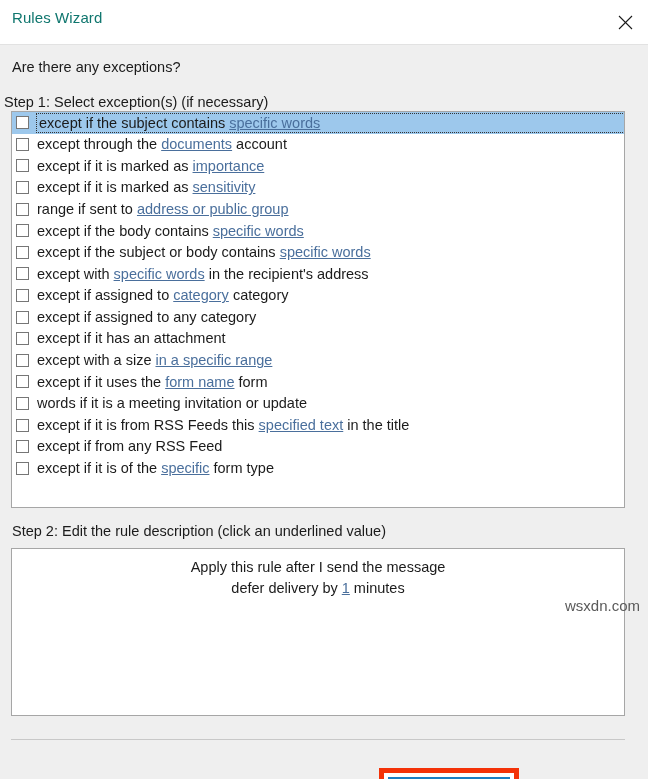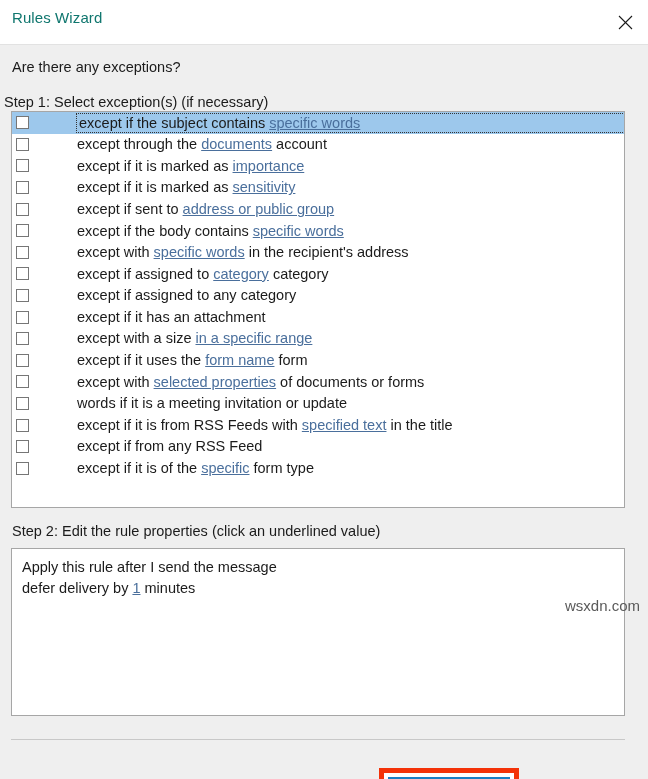--- a/index.html
+++ b/index.html
@@ -82,21 +82,20 @@
     overflow: hidden;
   }
   .list-row {
     position: relative;
     height: 21.6px;
     display: flex;
     align-items: center;
     padding-left: 4px;
     box-sizing: border-box;
     cursor: default;
-    gap: 40px;
   }
   .list-row.selected {
     background: #9dc8ec;
   }
   .row-checkbox {
     flex: 0 0 auto;
     width: 13px;
     height: 13px;
     background: #ffffff;
     border: 1px solid #767676;
@@ -130,20 +129,21 @@
     position: absolute;
     left: 11px;
     top: 503px;
     width: 614px;
     height: 168px;
     background: #ffffff;
     border: 1px solid #a6a6a6;
     box-sizing: border-box;
     padding: 8px 10px;
     overflow: hidden;
+    text-align: center;
   }
   .desc-line {
     font-size: 14.5px;
     color: #1b1b1b;
     line-height: 21px;
     white-space: nowrap;
   }
   .desc-line .lnk {
     color: #4a6f9c;
     text-decoration: underline;
@@ -229,28 +229,32 @@
       <div class="list-row">
         <div class="row-checkbox"></div>
         <div class="row-label"><span>except if it is marked as </span><span class="lnk">importance</span></div>
       </div>
       <div class="list-row">
         <div class="row-checkbox"></div>
         <div class="row-label"><span>except if it is marked as </span><span class="lnk">sensitivity</span></div>
       </div>
       <div class="list-row">
         <div class="row-checkbox"></div>
-        <div class="row-label"><span>except if sent to </span><span class="lnk">address or public group</span></div>
+        <div class="row-label"><span>range if sent to </span><span class="lnk">address or public group</span></div>
       </div>
       <div class="list-row">
         <div class="row-checkbox"></div>
         <div class="row-label"><span>except if the body contains </span><span class="lnk">specific words</span></div>
       </div>
       <div class="list-row">
         <div class="row-checkbox"></div>
+        <div class="row-label"><span>except if the subject or body contains </span><span class="lnk">specific words</span></div>
+      </div>
+      <div class="list-row">
+        <div class="row-checkbox"></div>
         <div class="row-label"><span>except with </span><span class="lnk">specific words</span><span> in the recipient's address</span></div>
       </div>
       <div class="list-row">
         <div class="row-checkbox"></div>
         <div class="row-label"><span>except if assigned to </span><span class="lnk">category</span><span> category</span></div>
       </div>
       <div class="list-row">
         <div class="row-checkbox"></div>
         <div class="row-label"><span>except if assigned to any category</span></div>
       </div>
@@ -261,41 +265,37 @@
       <div class="list-row">
         <div class="row-checkbox"></div>
         <div class="row-label"><span>except with a size </span><span class="lnk">in a specific range</span></div>
       </div>
       <div class="list-row">
         <div class="row-checkbox"></div>
         <div class="row-label"><span>except if it uses the </span><span class="lnk">form name</span><span> form</span></div>
       </div>
       <div class="list-row">
         <div class="row-checkbox"></div>
-        <div class="row-label"><span>except with </span><span class="lnk">selected properties</span><span> of documents or forms</span></div>
-      </div>
-      <div class="list-row">
-        <div class="row-checkbox"></div>
         <div class="row-label"><span>words if it is a meeting invitation or update</span></div>
       </div>
       <div class="list-row">
         <div class="row-checkbox"></div>
-        <div class="row-label"><span>except if it is from RSS Feeds with </span><span class="lnk">specified text</span><span> in the title</span></div>
+        <div class="row-label"><span>except if it is from RSS Feeds this </span><span class="lnk">specified text</span><span> in the title</span></div>
       </div>
       <div class="list-row">
         <div class="row-checkbox"></div>
         <div class="row-label"><span>except if from any RSS Feed</span></div>
       </div>
       <div class="list-row">
         <div class="row-checkbox"></div>
         <div class="row-label"><span>except if it is of the </span><span class="lnk">specific</span><span> form type</span></div>
       </div>
     </div>
 
-  <div class="prompt-text" id="step2-label">Step 2: Edit the rule properties (click an underlined value)</div>
+  <div class="prompt-text" id="step2-label">Step 2: Edit the rule description (click an underlined value)</div>
 
   <div id="rule-description">
       <div class="desc-line"><span>Apply this rule after I send the message</span></div>
       <div class="desc-line"><span>defer delivery by </span><span class="lnk">1</span><span> minutes</span></div>
     </div>
 
   <div id="footer-separator"></div>
 
   <div id="next-highlight"></div>
   <button id="next-button">Next &gt;</button>

